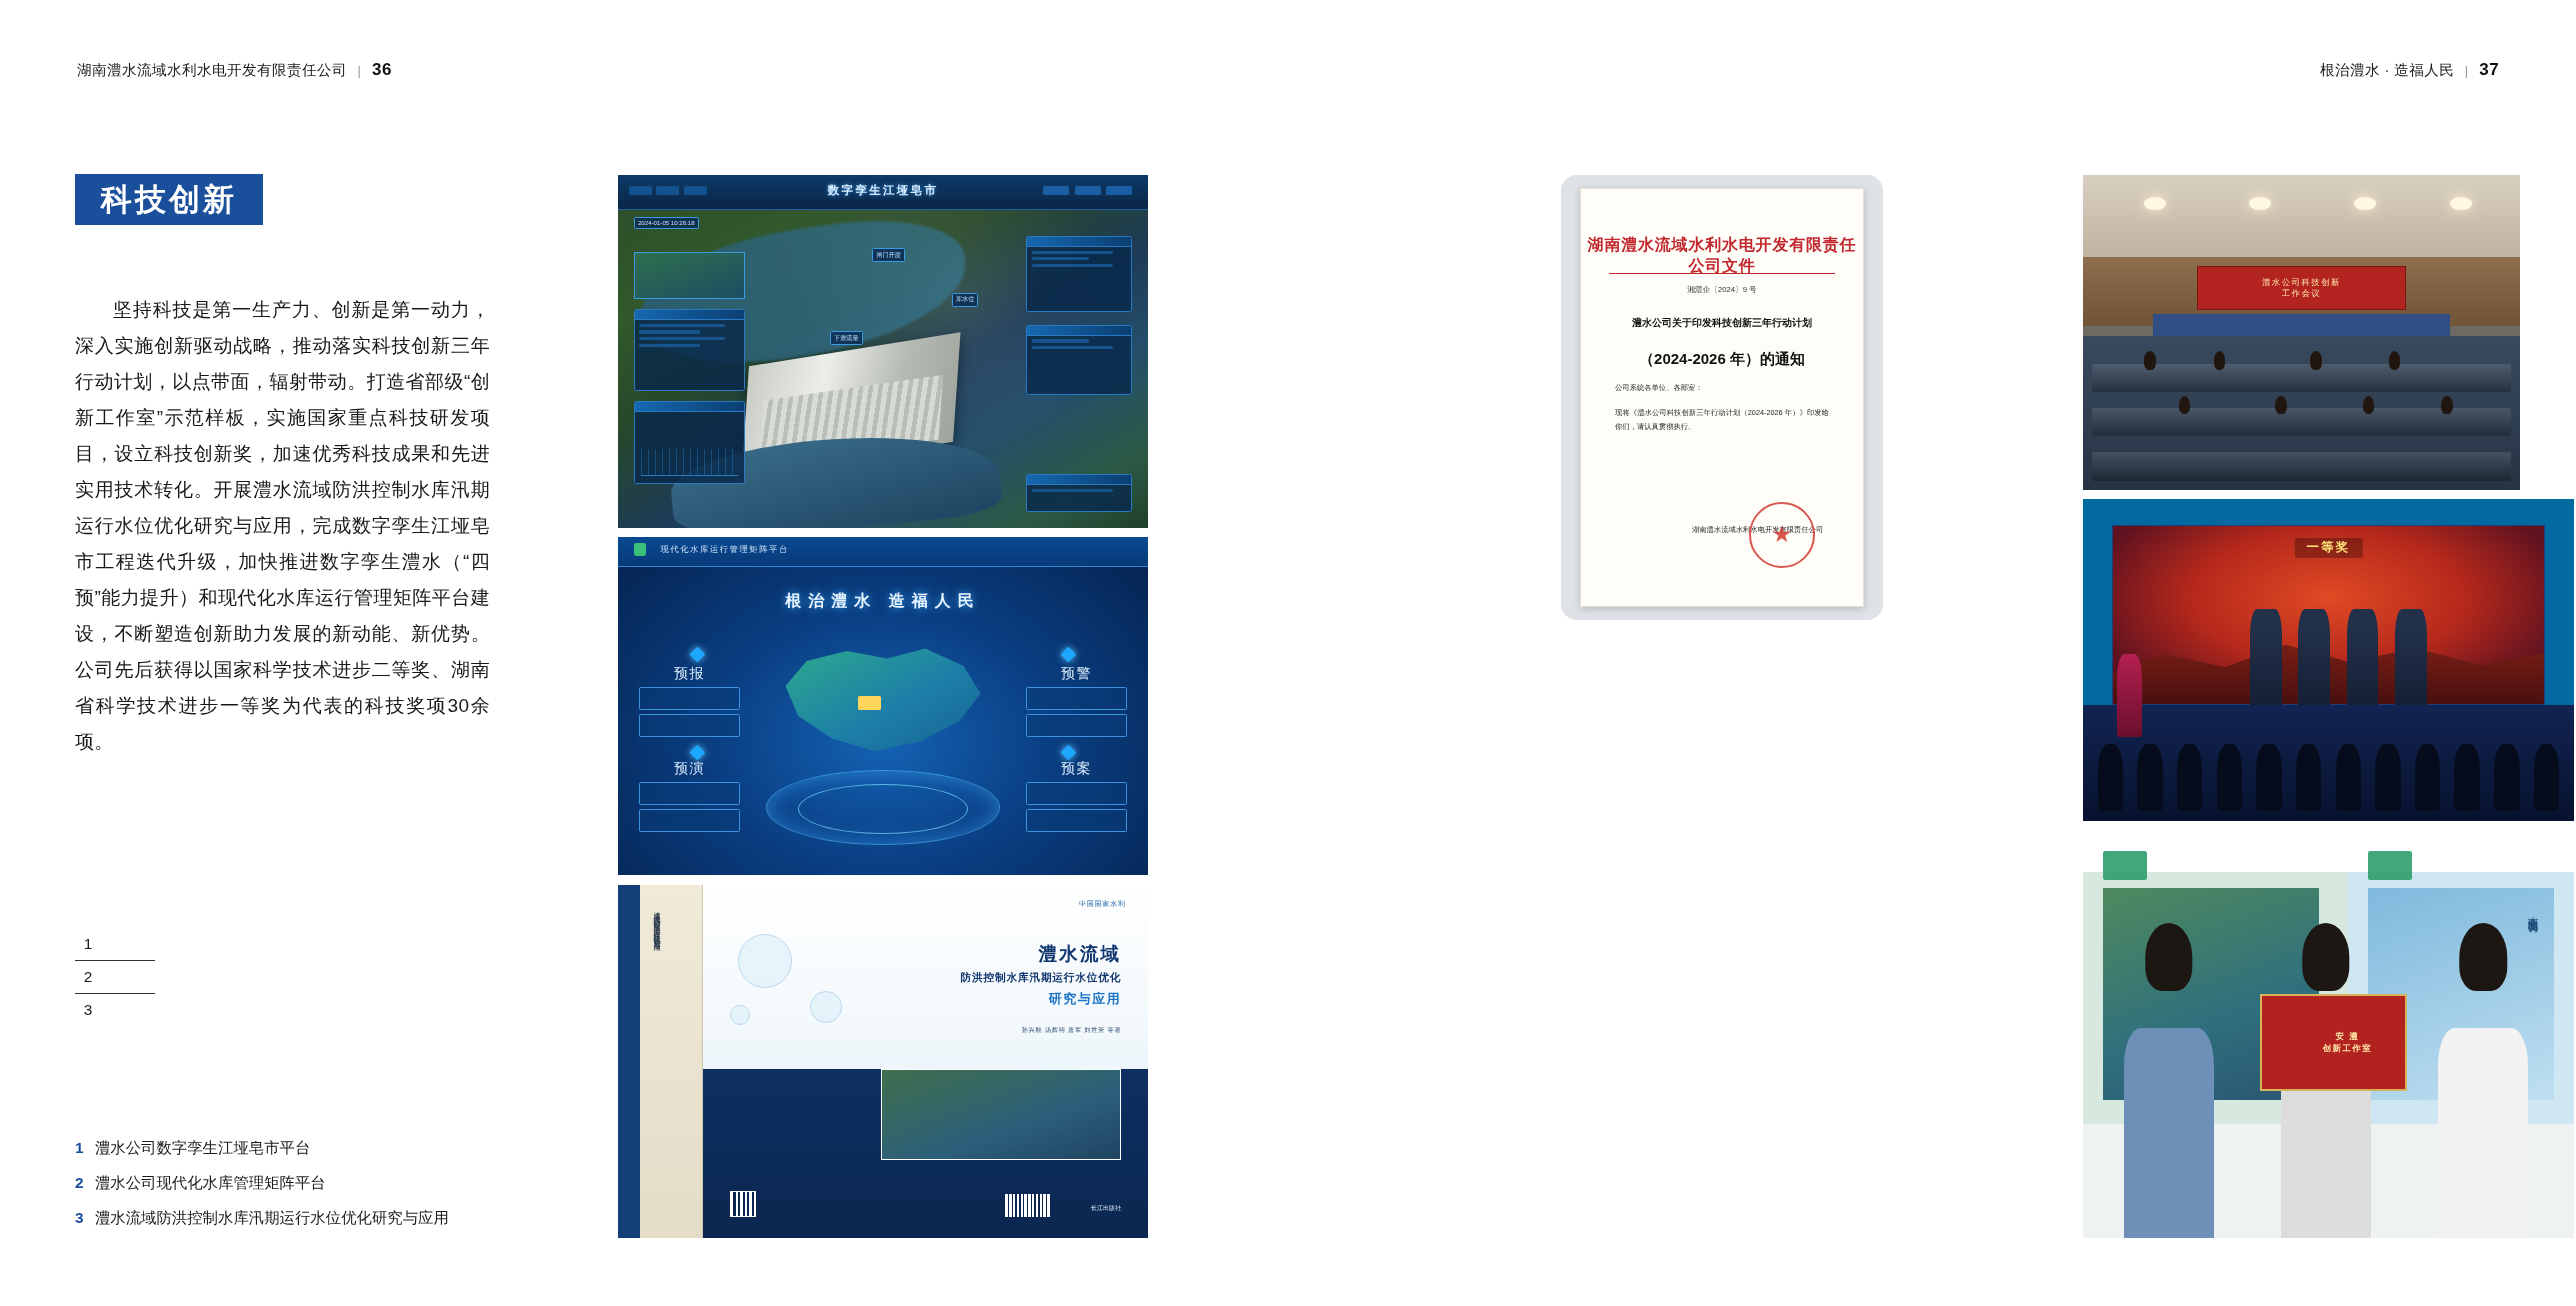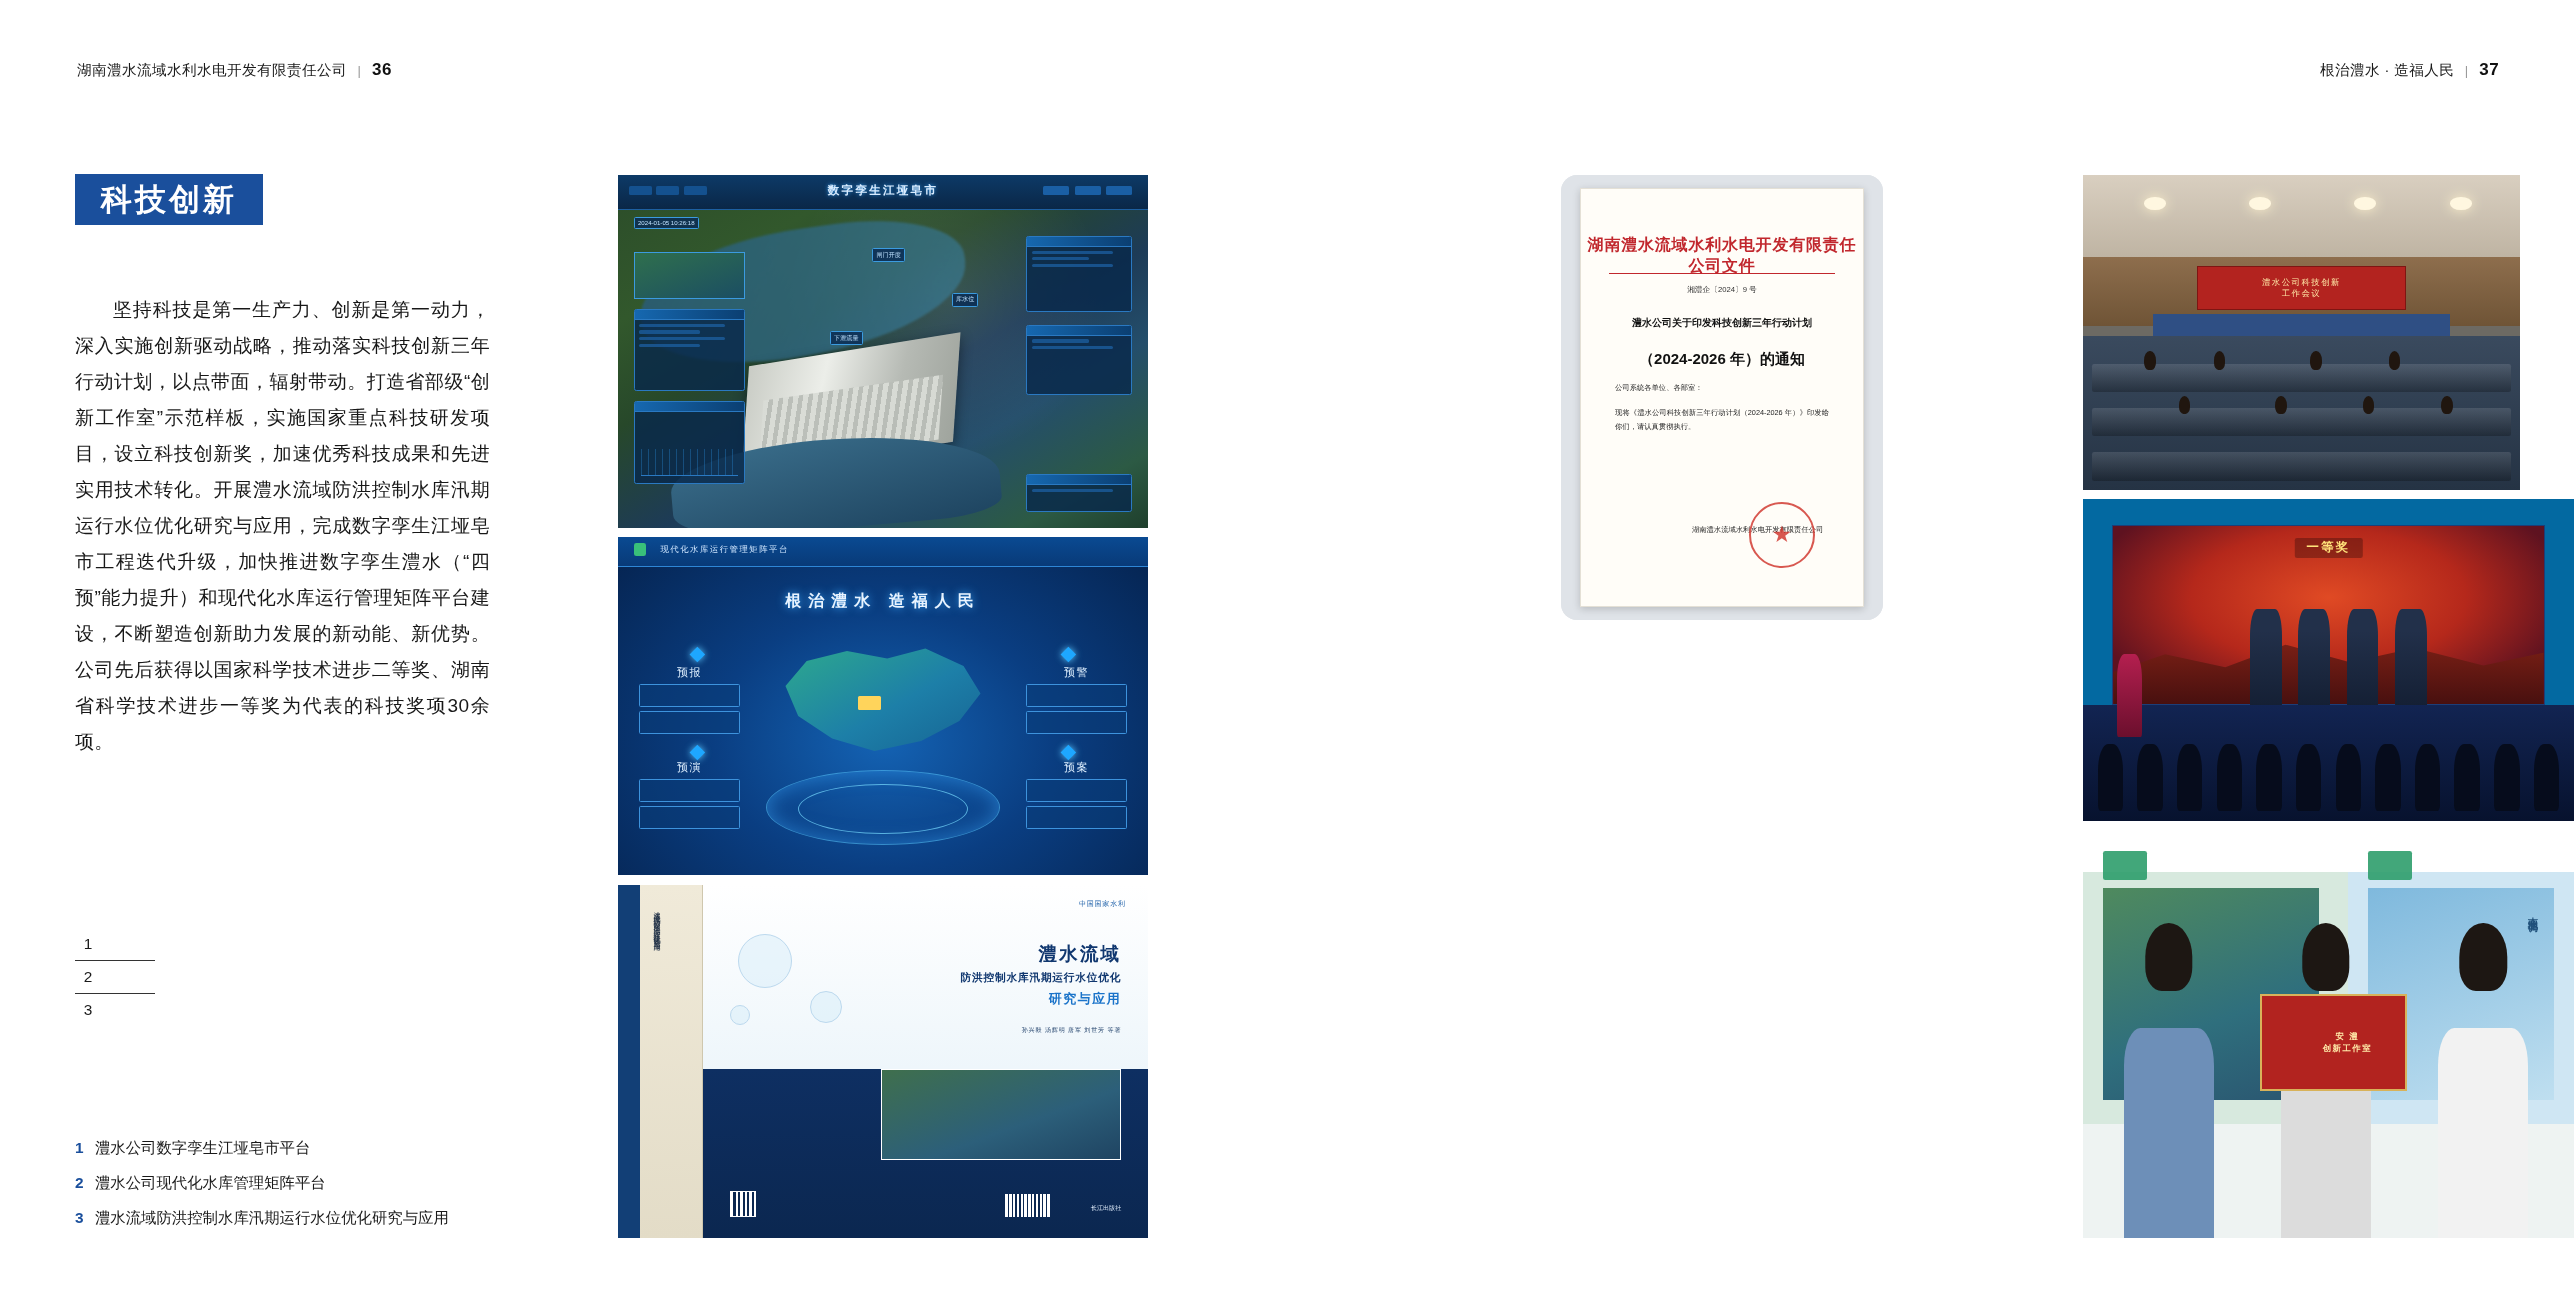--- a/index.html
+++ b/index.html
@@ -277,21 +277,21 @@
   }
   .map-ui .ring2 {
     position: absolute; left: 34%; top: 73%; width: 32%; height: 15%;
     border: 0.8px solid rgba(120,220,255,.7);
     border-radius: 50%;
   }
   .map-ui .corner {
     position: absolute; width: 19%;
   }
   .map-ui .corner .cap {
-    color: #dff0ff; font-size: 11px; letter-spacing: 1.5px; margin-bottom: 3.8px;
+    color: #dff0ff; font-size: 14px; letter-spacing: 1.5px; margin-bottom: 3.8px;
     text-align: center;
   }
   .map-ui .corner .box {
     height: 23px; border: 0.8px solid #3d93dd; background: rgba(10,60,120,.55);
     margin-bottom: 3.8px; border-radius: 1.5px;
   }
   .map-ui .node {
     position: absolute; width: 10.7px; height: 10.7px; background: #1ea7ff;
     transform: rotate(45deg); box-shadow: 0 0 7.7px #5cc8ff;
   }

